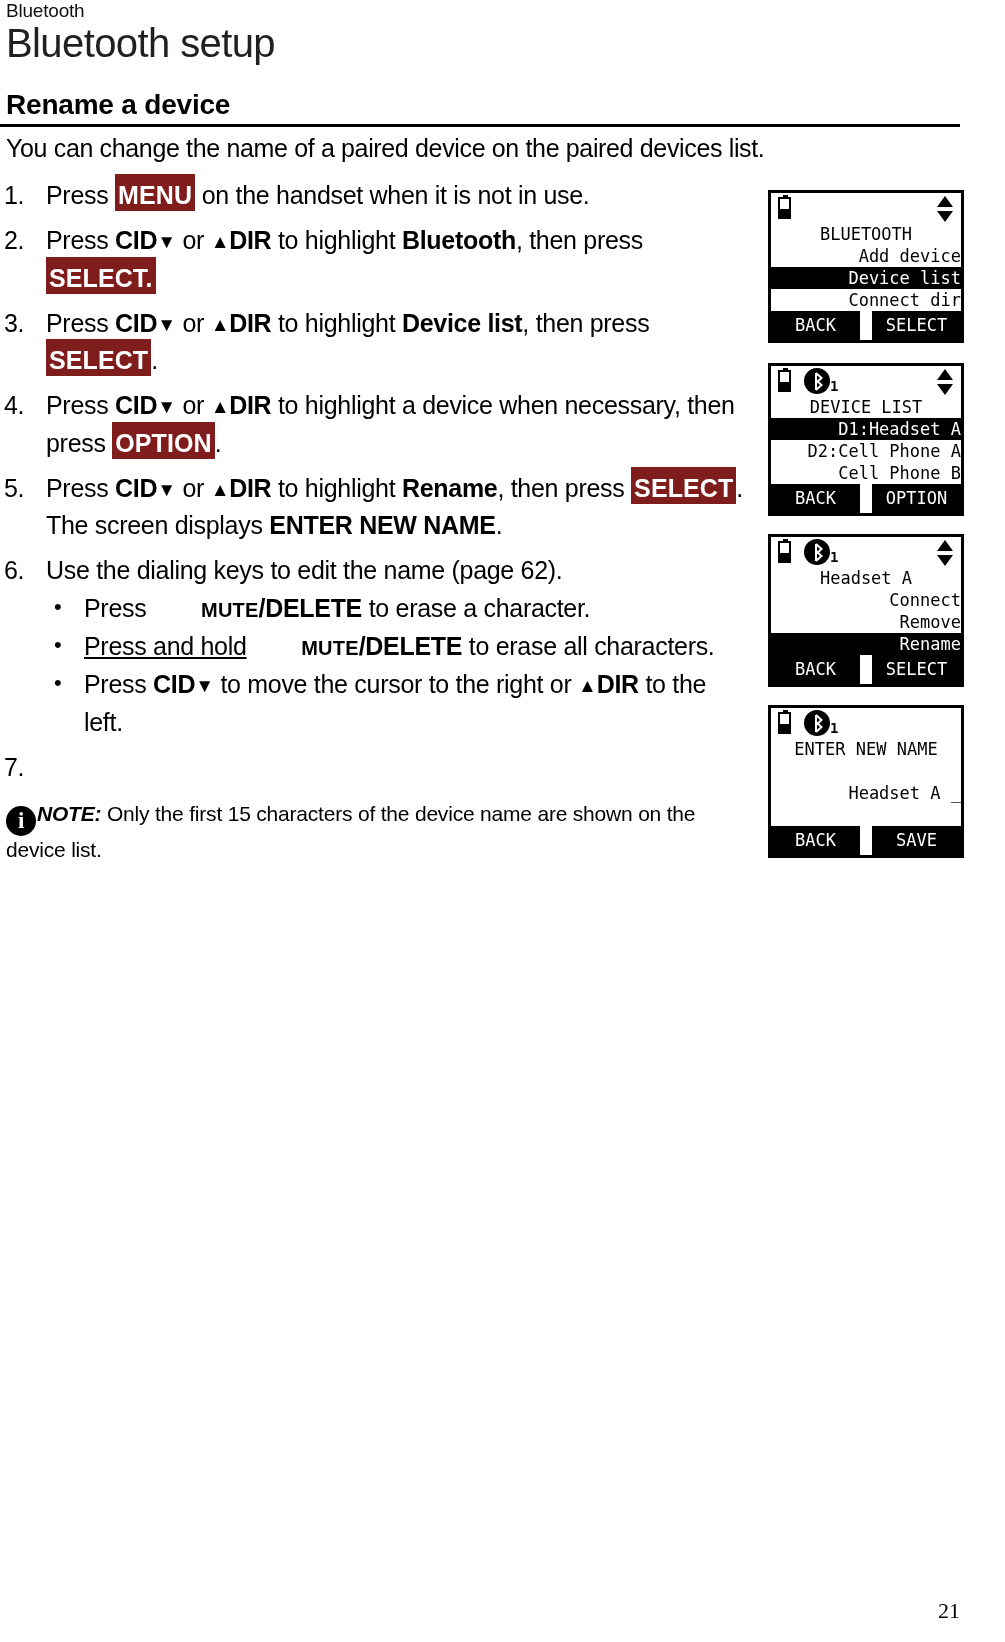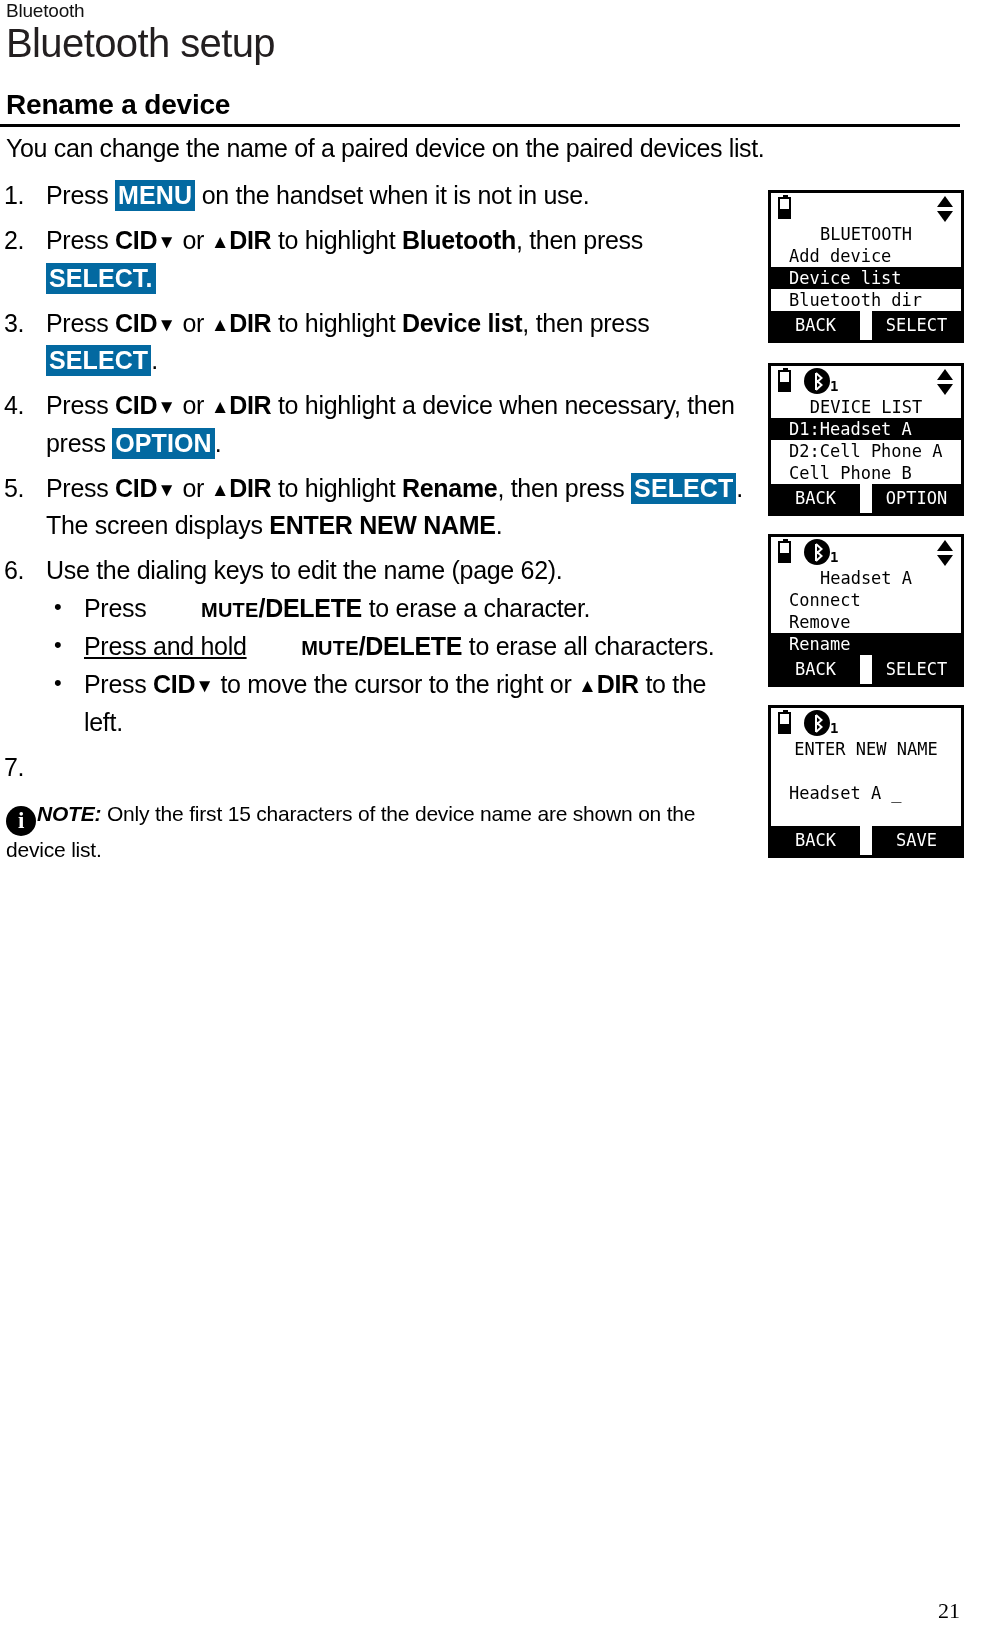--- a/index.html
+++ b/index.html
@@ -104,24 +104,24 @@
   .sublist li .bullet {
     position: absolute;
     left: 8px;
     top: -1px;
     font-size: 22px;
   }
 
   
   b, .b { font-weight: bold; }
   .key {
-    background: #0369a1;
+    background: #7f1d1d;
     color: #fff;
     font-weight: bold;
-    padding: 1px 3px 2px 3px;
+    padding: 7px 3px 2px 3px;
     letter-spacing: 0.1px;
   }
   .sc {
     font-weight: bold;
     font-size: 20px;
     letter-spacing: 0.2px;
     margin-left: 48px;
   }
   .ul { text-decoration: underline; }
   .arrow { font-size: 19px; vertical-align: 1.5px; }
@@ -229,20 +229,21 @@
   .updown .dn { bottom: 0; border-top: 11px solid #000; }
 
   .lcd-line {
     font-family: "DejaVu Sans Mono", monospace;
     font-size: 17px;
     line-height: 22px;
     letter-spacing: 0px;
     white-space: pre;
     padding-left: 18px;
     height: 22px;
+    text-align: right;
   }
   .lcd-line.center { text-align: center; padding-left: 0; }
   .lcd-line.inv { background: #000; color: #fff; }
   .lcd-line.blank { }
 
   .softbar {
     display: flex;
     height: 29px;
     background: #7f1d1d;
   }
@@ -339,21 +340,21 @@
     <div class="lcd-statusbar">
       <span class="bat-icon"></span>
       <span class="updown">
           <span class="up"></span>
           <span class="dn"></span>
         </span>
     </div>
     <div class="lcd-line center">BLUETOOTH</div>
     <div class="lcd-line">Add device</div>
     <div class="lcd-line inv">Device list</div>
-    <div class="lcd-line">Bluetooth dir</div>
+    <div class="lcd-line">Connect dir</div>
   </div>
   <div class="softbar">
     <div class="softkey">BACK</div>
     <div class="softgap"></div>
     <div class="softkey">SELECT</div>
   </div>
 </div>
 
 <div class="lcd" style="left:768px; top:363px;">
   <div class="lcd-body">

